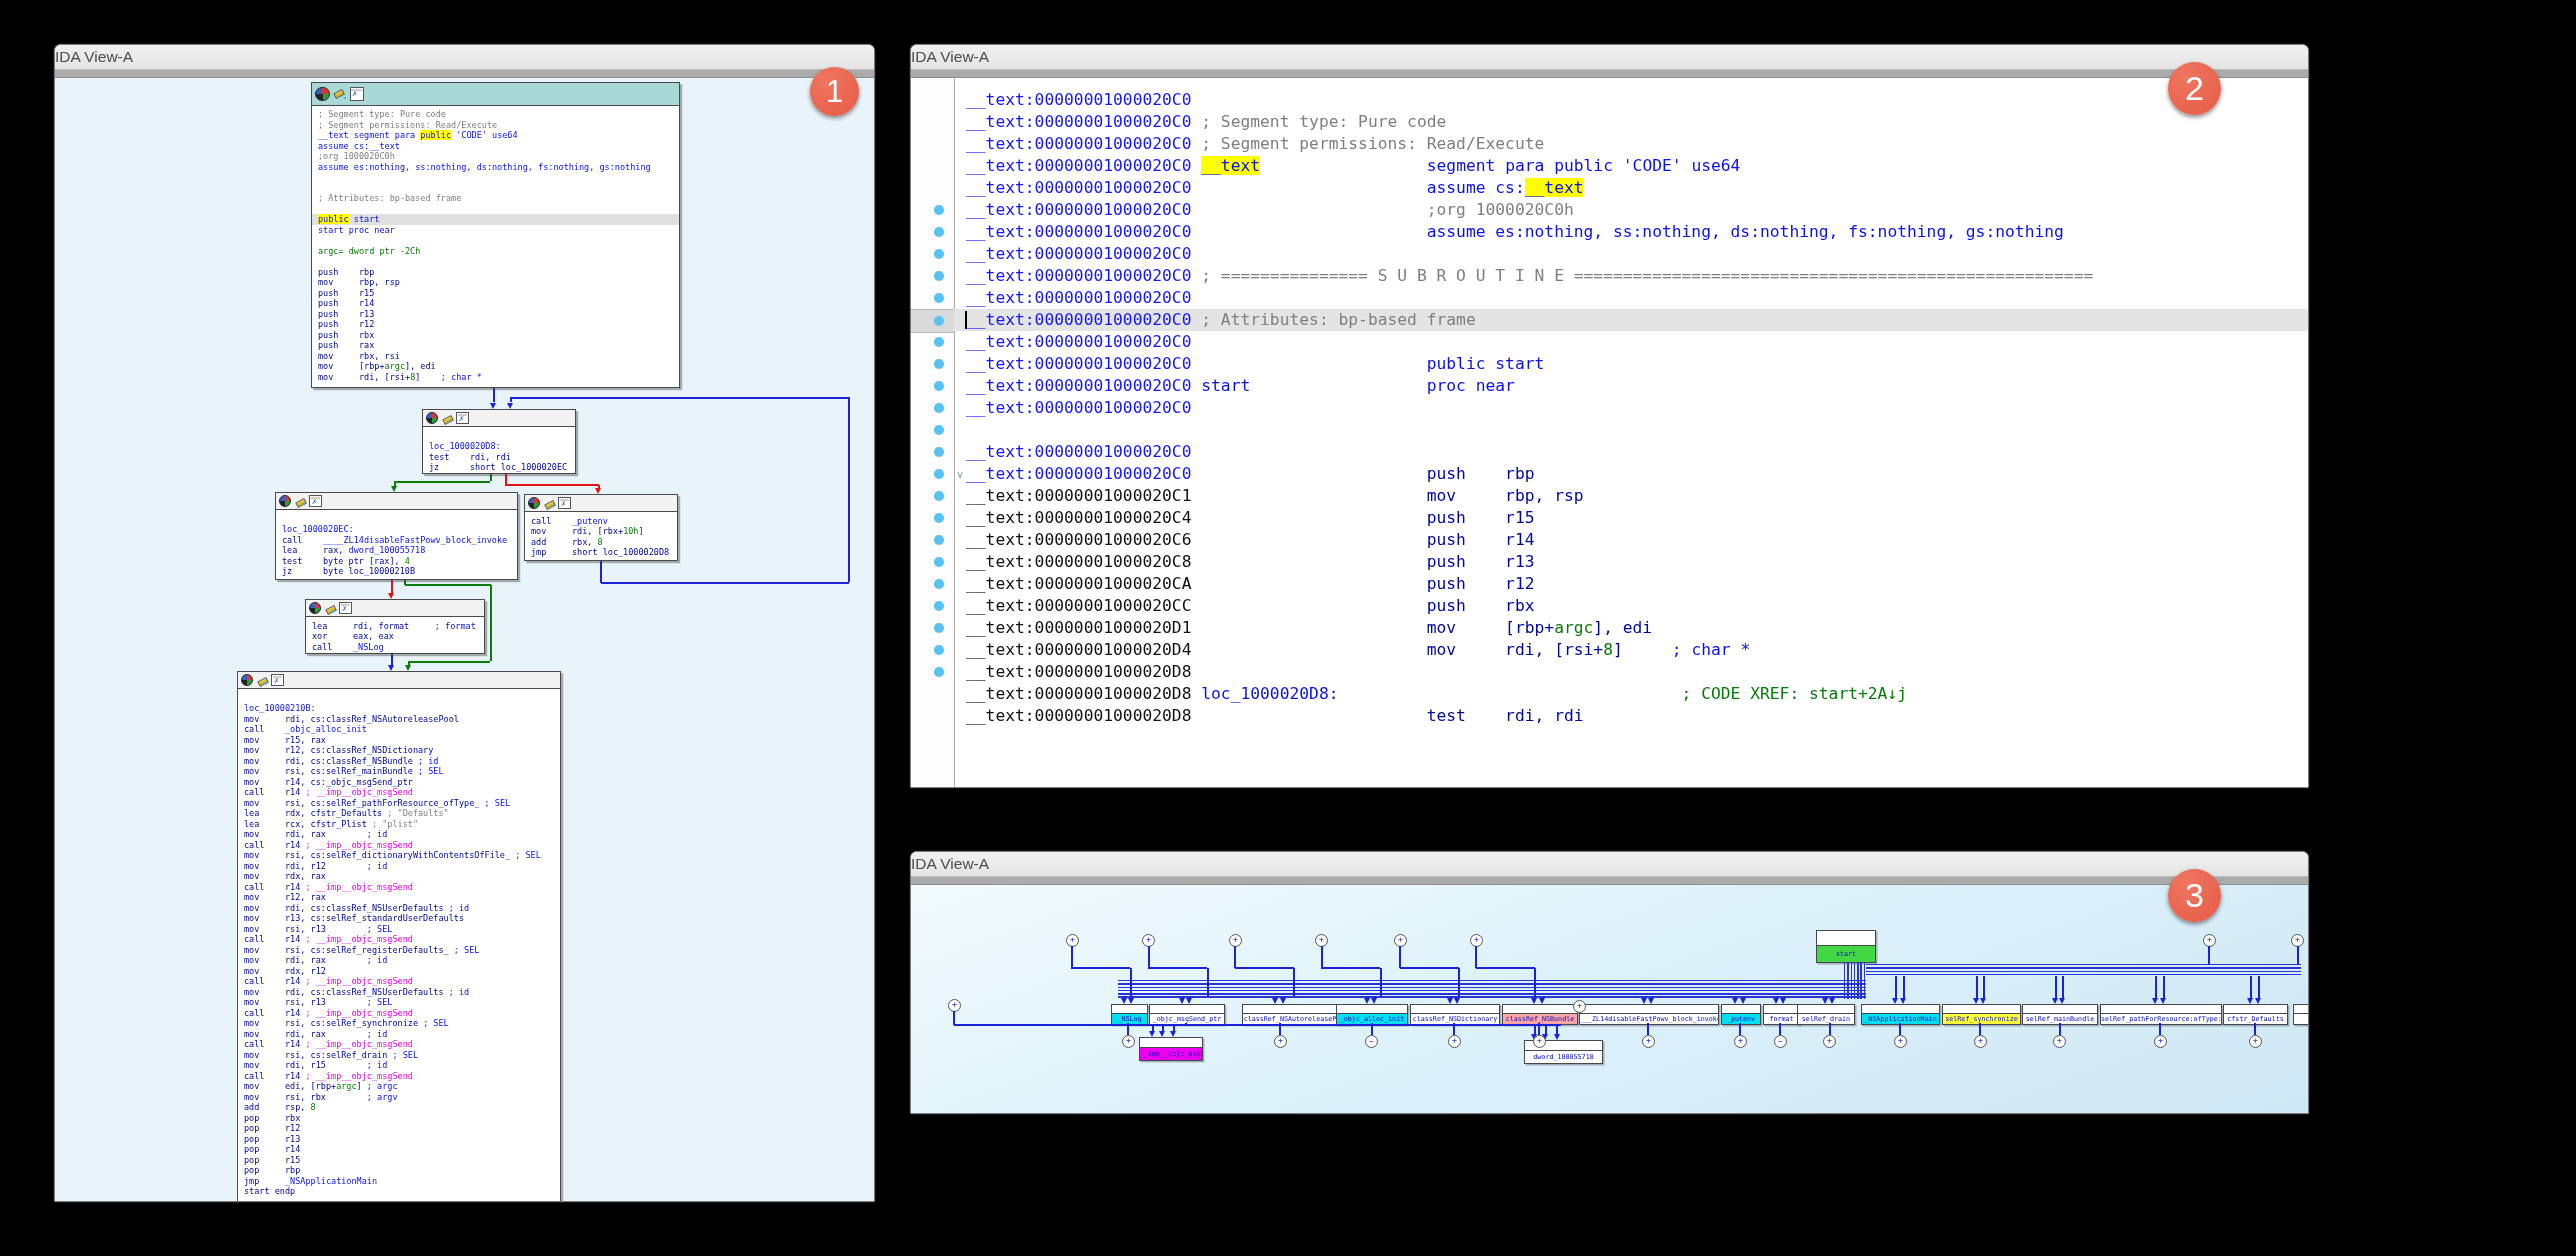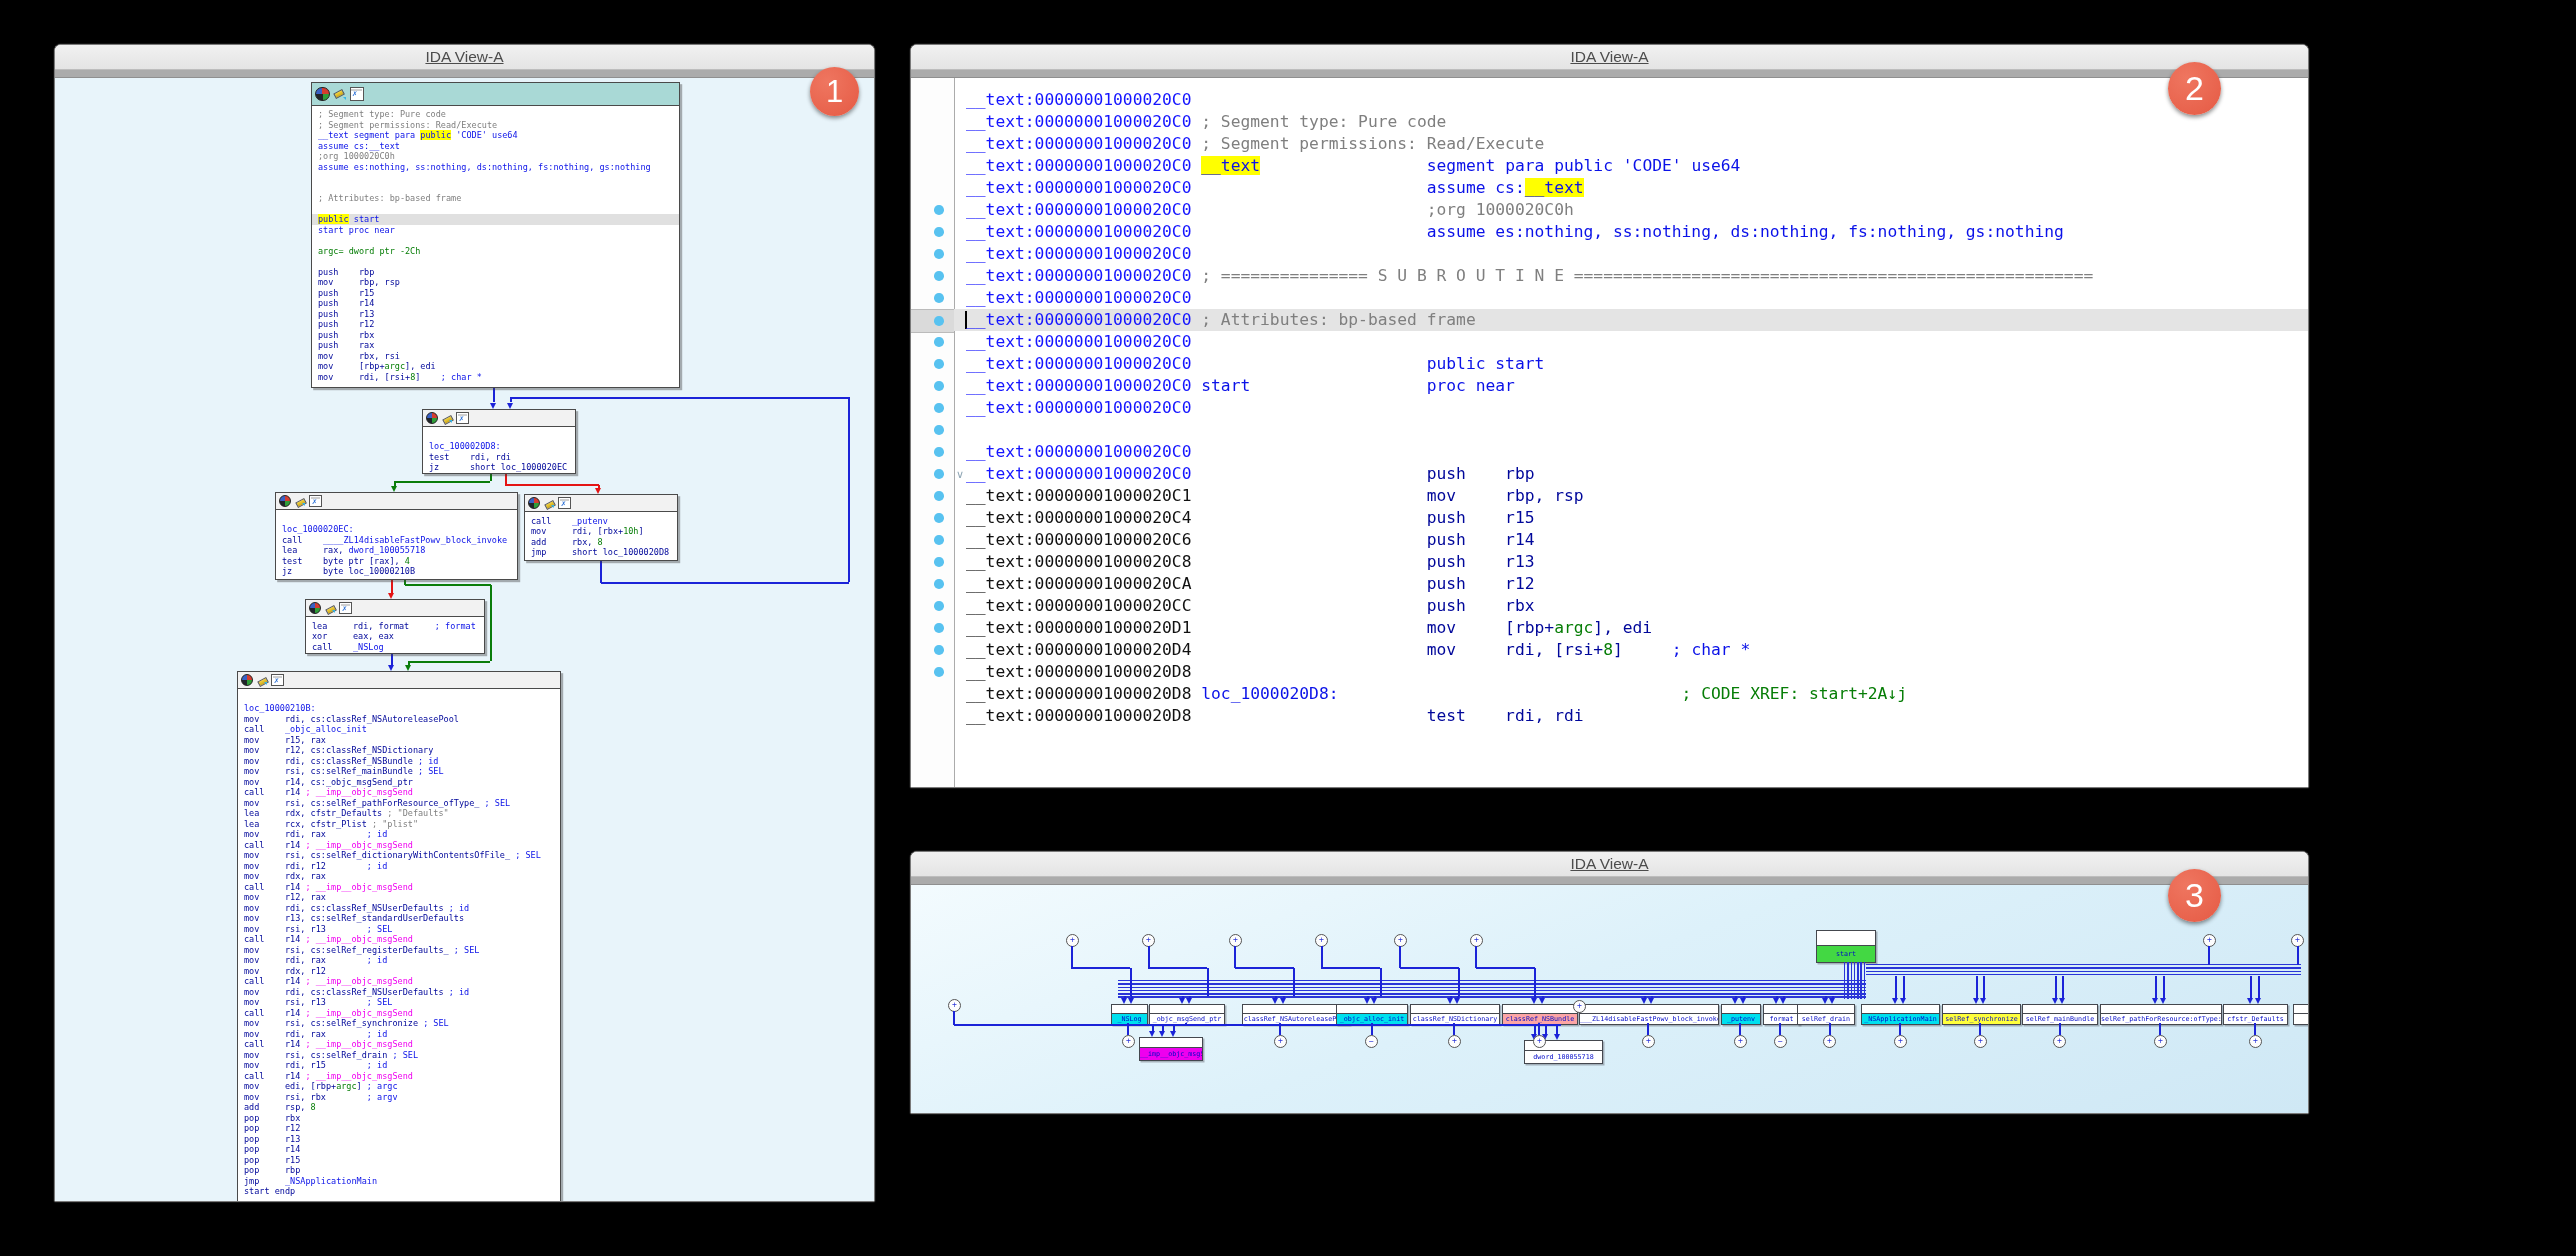--- a/index.html
+++ b/index.html
@@ -1,17 +1,17 @@
 <!DOCTYPE html>
 <html style="font-size:12px"><head>
 <meta charset="utf-8">
 <style>
   html,body{margin:0;padding:0;background:#000;width:2576px;height:1257px;overflow:hidden;font-family:"Liberation Sans",sans-serif;}
   .window{position:absolute;background:#fff;border:0.7px solid #7a7a7a;border-radius:6.7px 6.7px 1.5px 1.5px;overflow:hidden;box-shadow:0 0 0 0.7px #1a1a1a;}
-  .titlebar{position:absolute;left:0;top:0;right:0;height:24.4px;background:linear-gradient(#f1f1f1,#e4e4e4);border-bottom:0.7px solid #bdbdbd;text-align:center;line-height:24.4px;font-size:15.5px;color:#4c4c4c;text-decoration:underline;}
+  .titlebar{position:absolute;left:0;top:0;right:0;height:24.4px;background:linear-gradient(#f1f1f1,#e4e4e4);border-bottom:0.7px solid #bdbdbd;text-align:left;line-height:24.4px;font-size:15.5px;color:#4c4c4c;}
   .titlestrip{position:absolute;left:0;top:25px;right:0;height:6.7px;background:#ababab;border-bottom:0.7px solid #8f8f8f;}
   .content{position:absolute;left:0;top:33px;right:0;bottom:0;overflow:hidden;}
   
   .badge{position:absolute;border-radius:50%;background:radial-gradient(circle at 35% 30%,#ef7660,#e55a44);color:#fff;text-align:center;box-shadow:0 2.2px 4.4px rgba(0,0,0,.45);z-index:50;}
   
   .w1content{background:#e8f4fa;}
   .gnode{position:absolute;background:#fff;border:0.7px solid #4a4a4a;box-shadow:2.2px 2.2px 0 rgba(60,60,60,.40);}
   .gnode-hdr{height:16.3px;background:#f2f2f2;border-bottom:0.7px solid #4a4a4a;display:flex;align-items:center;gap:3.7px;padding-left:3px;}
   .gnode-hdr.sel{height:21.4px;background:#a9d9d6;}
   .icon-wheel{width:10.4px;height:10.4px;border-radius:50%;border:0.7px solid #222;background:conic-gradient(#d53c2f 0 90deg,#2f9e38 90deg 180deg,#20242a 180deg 270deg,#3960c4 270deg 360deg);}

